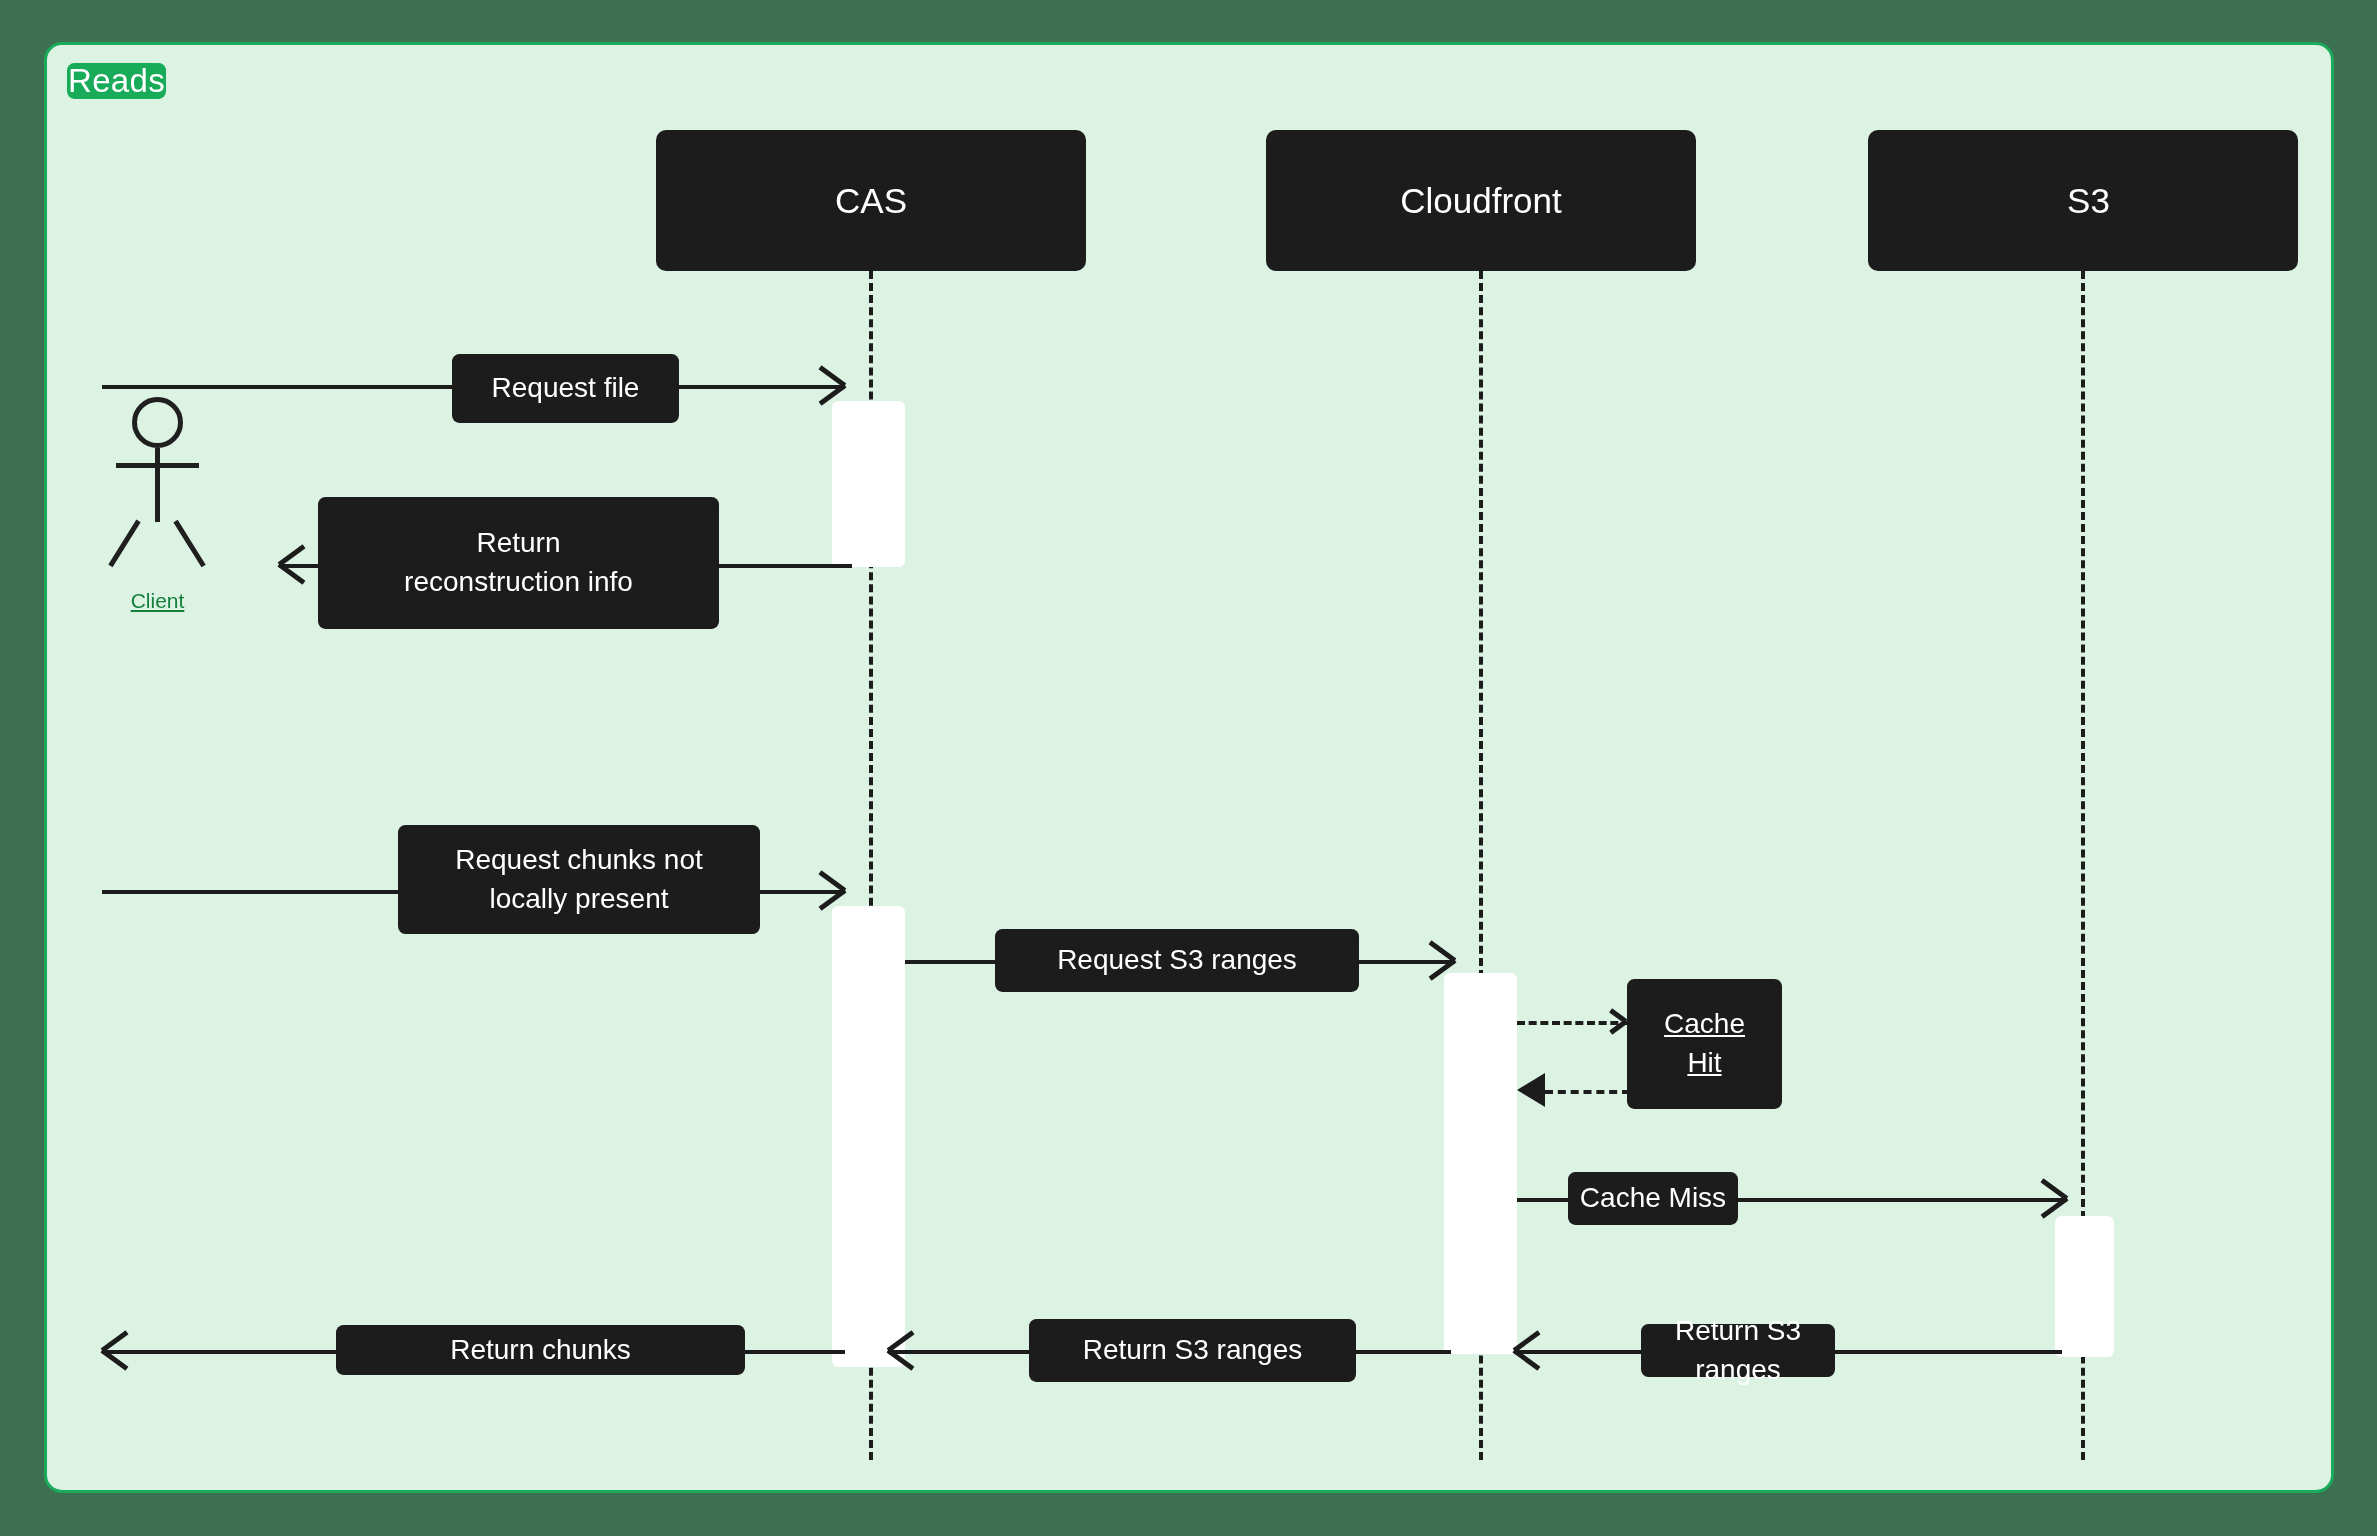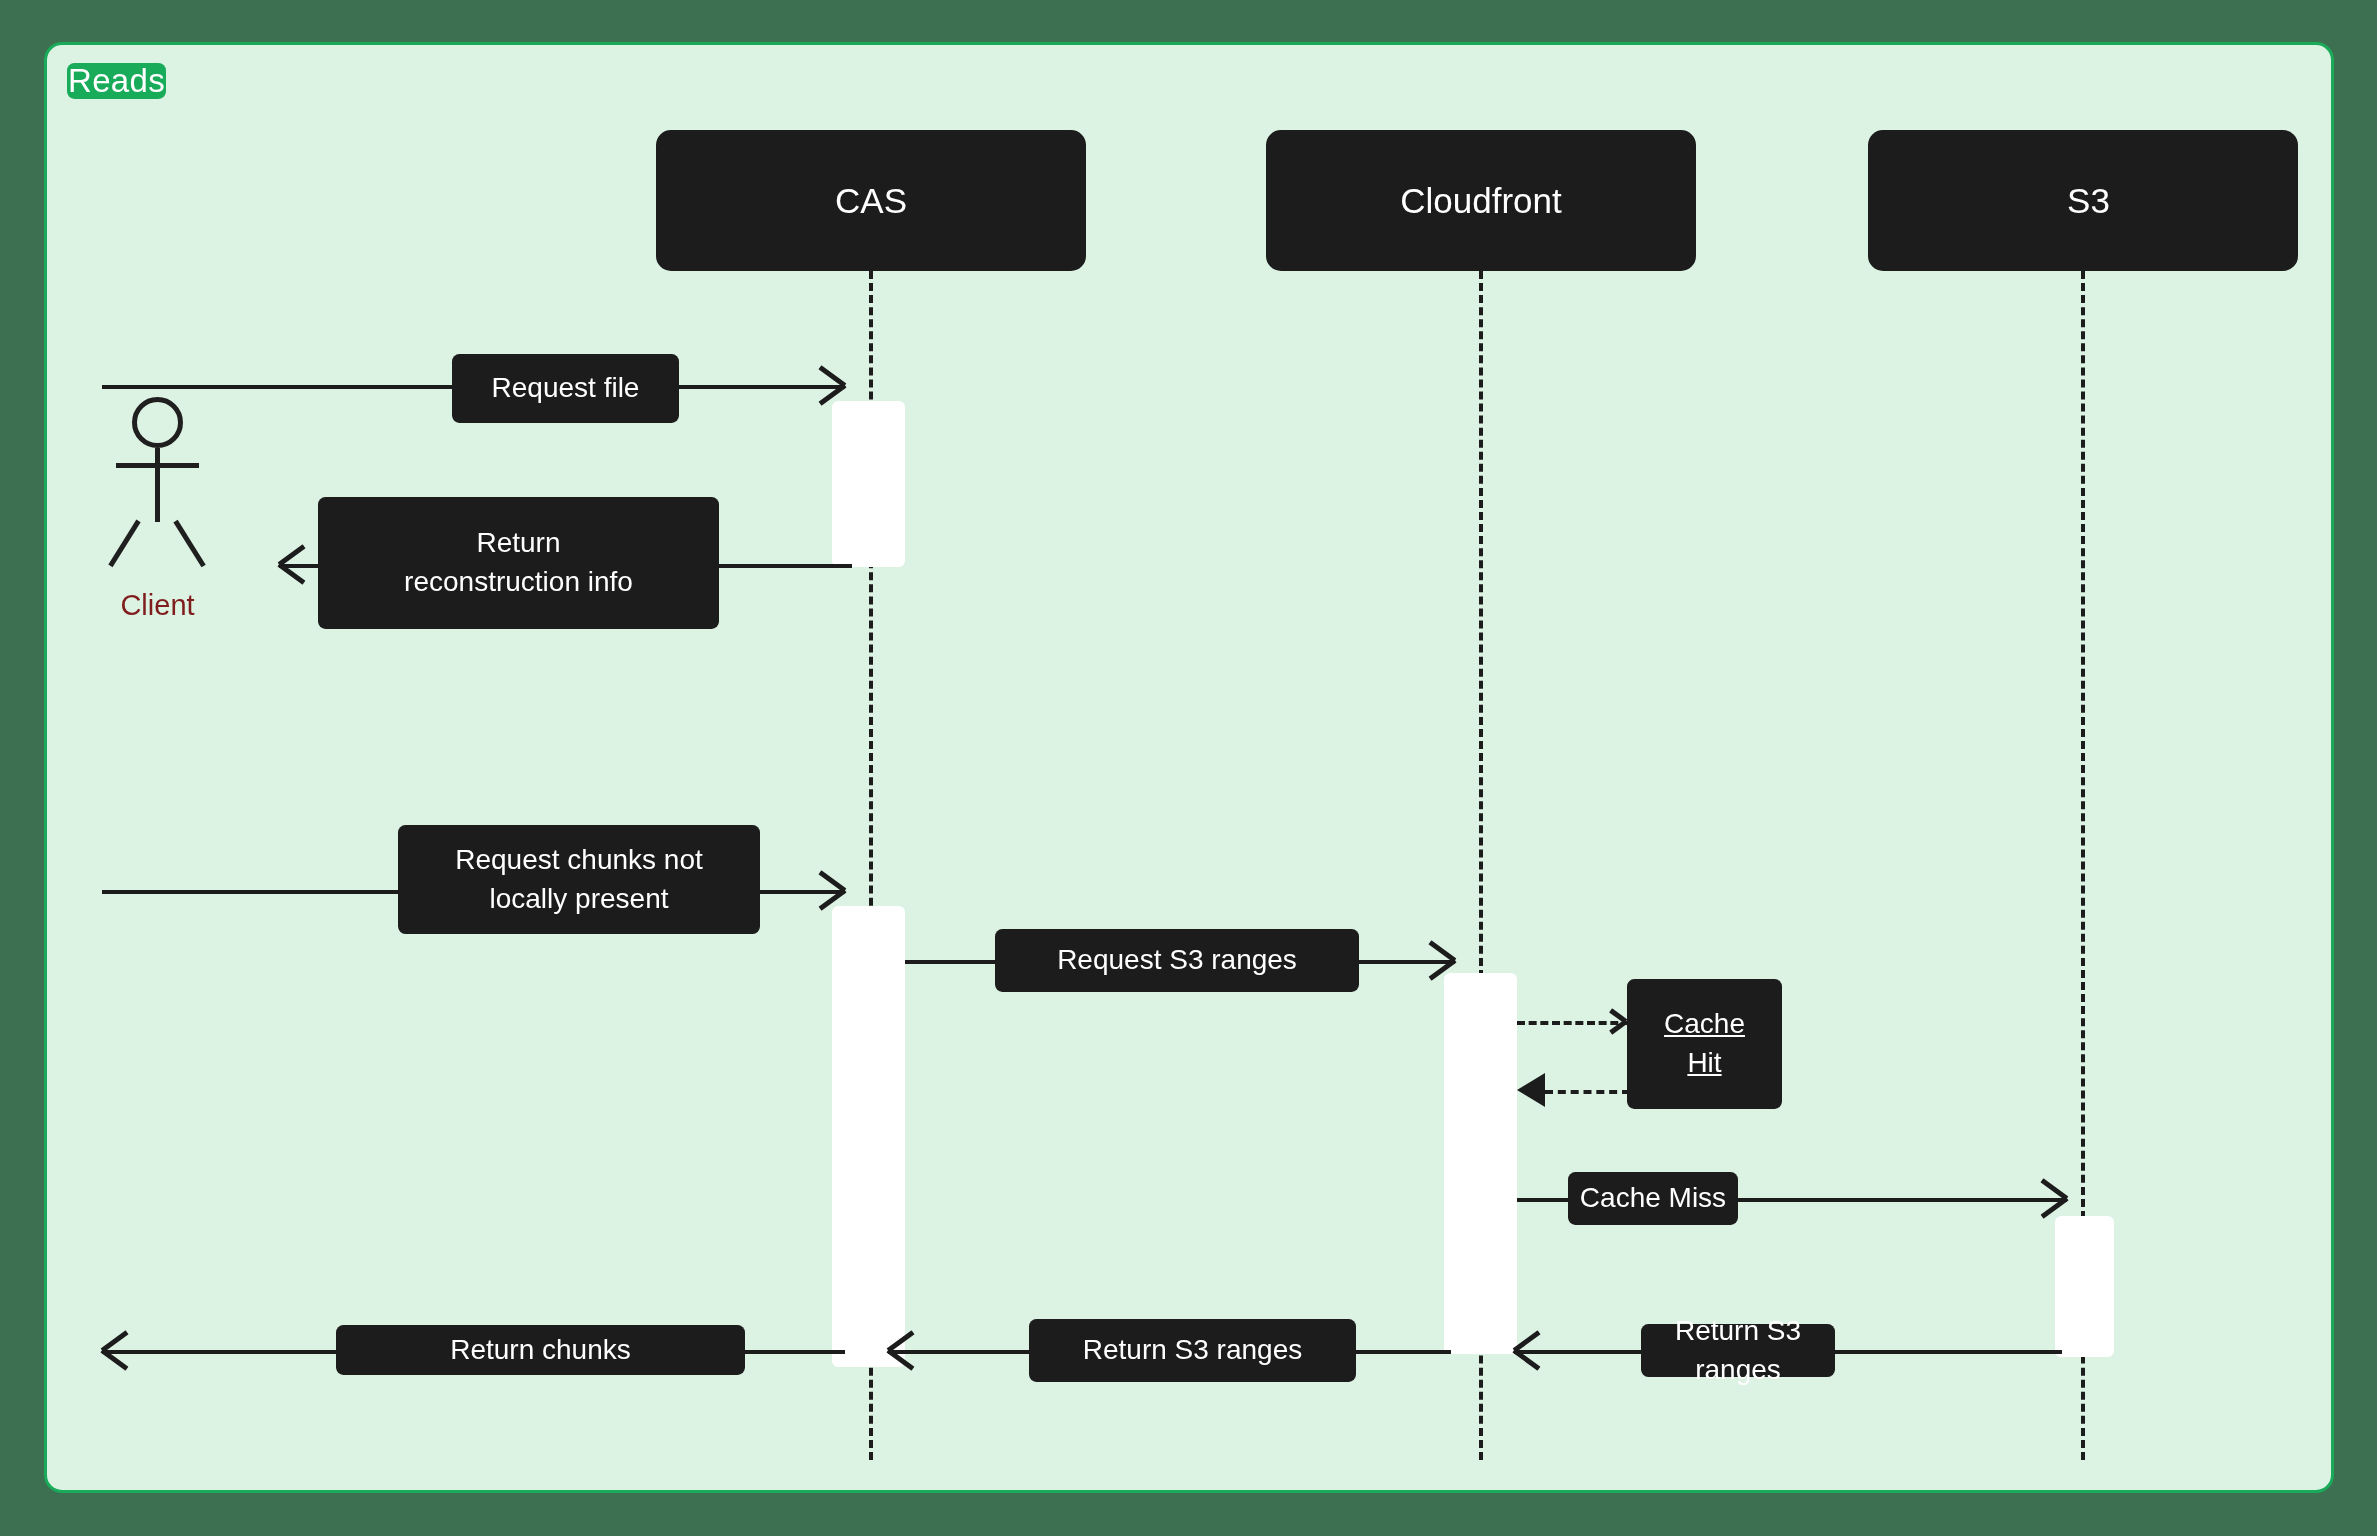--- a/index.html
+++ b/index.html
@@ -39,21 +39,21 @@
     font-size: 33px;
     letter-spacing: 0.3px;
     padding: 0 16px;
     box-sizing: border-box;
   }
   
   .participant {
     position: absolute;
     background: #1c1c1c;
     color: #ffffff;
-    border-radius: 15px;
+    border-radius: 10px;
     display: flex;
     align-items: center;
     justify-content: center;
     font-size: 35px;
     box-sizing: border-box;
   }
   
   .lifeline {
     position: absolute;
     width: 0;
@@ -71,23 +71,24 @@
     border: 5.8px solid #1f1f1f;
     border-radius: 50%;
     box-sizing: border-box;
   }
   .actor-body, .actor-arms, .actor-leg {
     position: absolute;
     background: #1f1f1f;
   }
   .actor-label {
     position: absolute;
-    font-size: 29px;
-    color: #7f1d1d;
+    font-size: 21px;
+    color: #15803d;
     text-align: center;
+    text-decoration: underline;
   }
   
   .msg-line {
     position: absolute;
     height: 0;
     border-top: 4.8px solid #1c1c1c;
   }
   .msg-line.dashed {
     border-top: 4.8px dashed #1c1c1c;
   }

